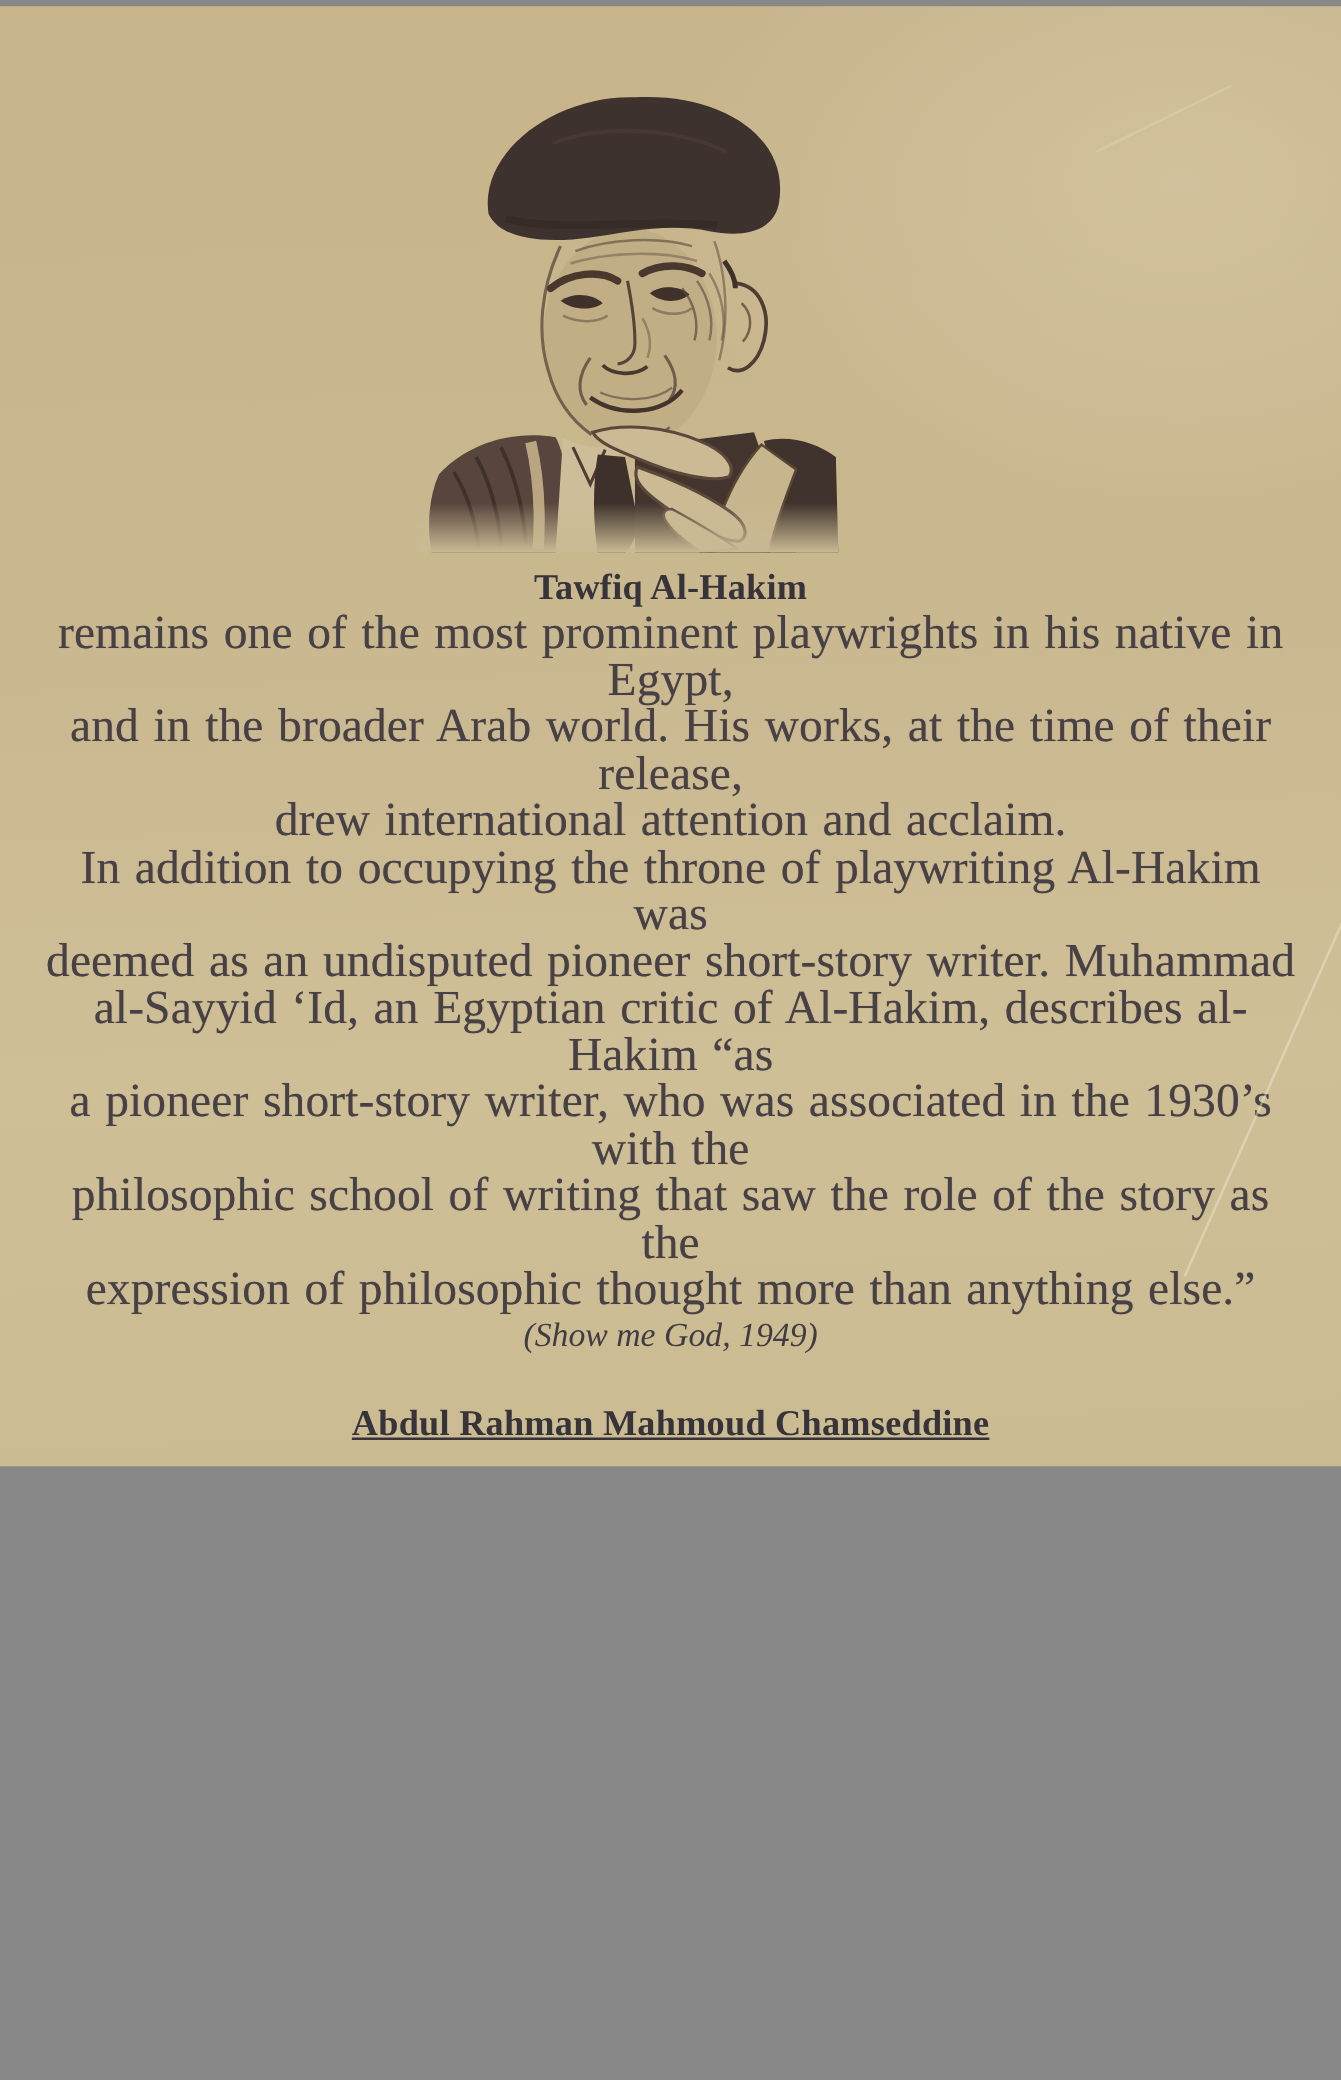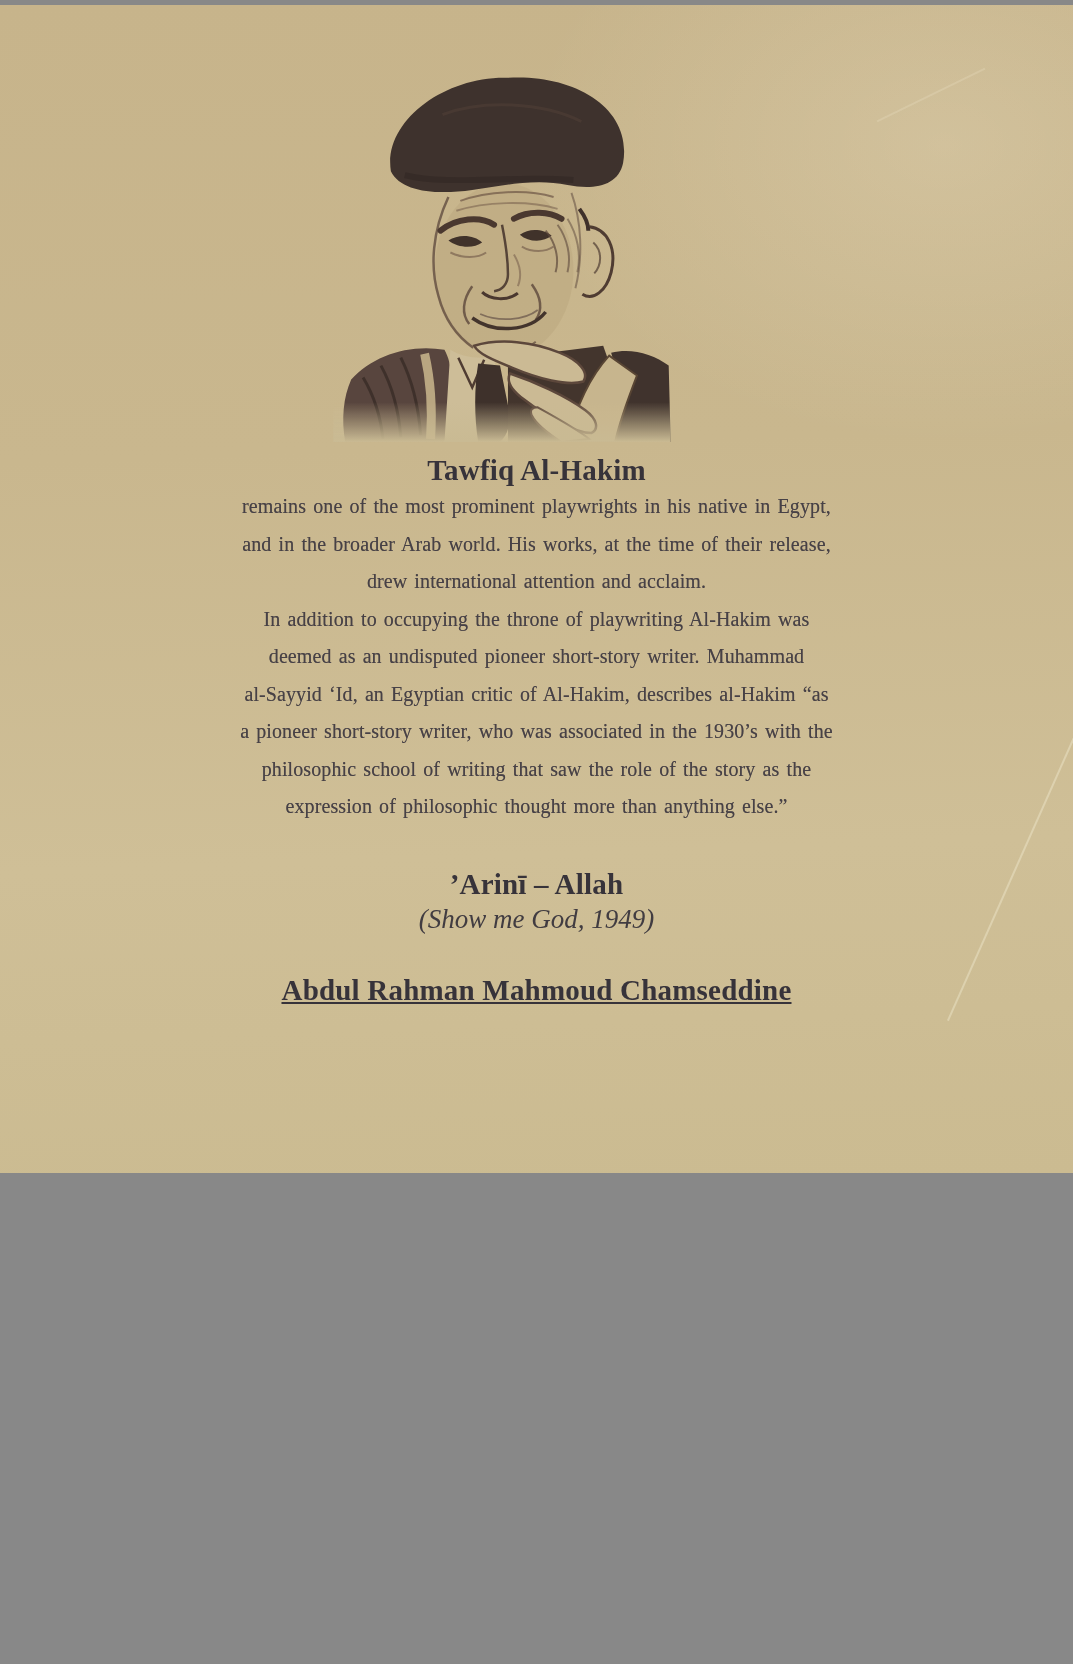--- a/index.html
+++ b/index.html
@@ -34,21 +34,21 @@
   .heading{
     font-weight:bold;
     font-size:29px;
     line-height:36px;
     color:#37333a;
     letter-spacing:0.2px;
     margin:0;
   }
   .h-author{margin-top:10px;}
   .para{
-    font-size:20px;
+    font-size:38px;
     line-height:37.5px;
     white-space:pre-line;
     letter-spacing:0.1px;
     word-spacing:2px;
     margin:0;
     text-shadow:0 0 0.6px rgba(71,65,70,0.55);
   }
   .h-book{margin-top:40px;}
   .subtitle{
     font-style:italic;
@@ -162,21 +162,20 @@
     <p class="para">remains one of the most prominent playwrights in his native in Egypt,
 and in the broader Arab world.  His works, at the time of their release,
 drew international attention and acclaim.
 In addition to occupying the throne of playwriting Al-Hakim was
 deemed as an undisputed pioneer short-story writer. Muhammad
 al-Sayyid ‘Id, an Egyptian critic of Al-Hakim, describes al-Hakim “as
 a pioneer short-story writer, who was associated in the 1930’s with the
 philosophic school of writing that saw the role of the story as the
 expression of philosophic thought more than anything else.”</p>
 
-    <h2 class="heading h-book">’Arinī – Allah</h2>
 
     <div class="subtitle">(Show me God, 1949)</div>
 
 
     <h2 class="heading h-translator">Abdul Rahman Mahmoud Chamseddine</h2>
 
 
   </div>
 
   <div class="publisher">

